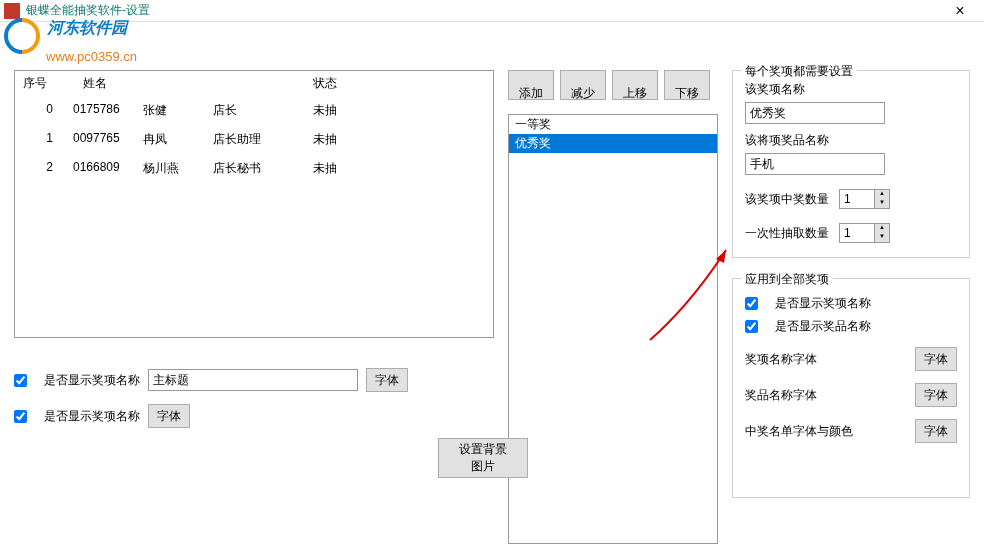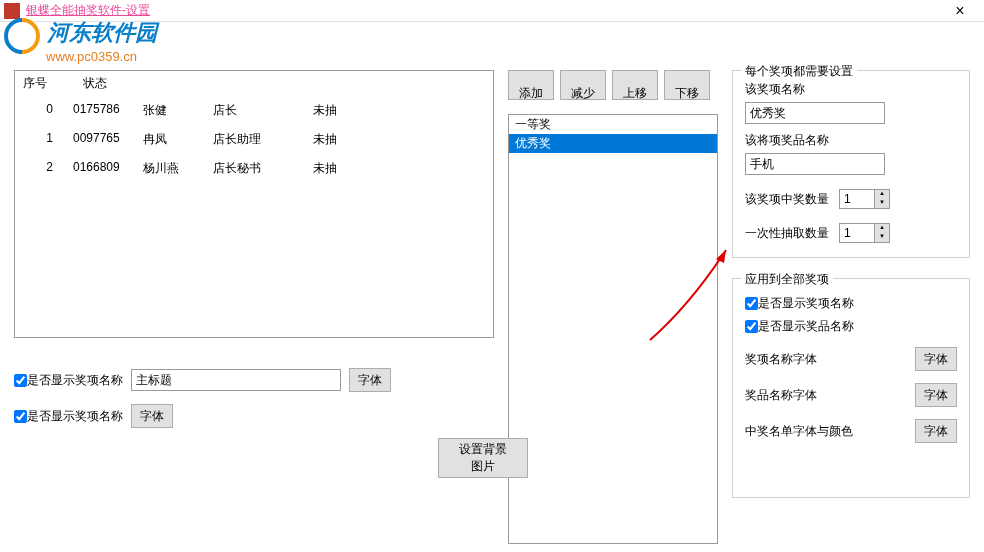--- a/index.html
+++ b/index.html
@@ -1,46 +1,46 @@
 <!DOCTYPE html>
 <html><head>
 <meta charset="utf-8">
 <style>
 * { box-sizing: border-box; margin: 0; padding: 0; font-family: "Microsoft YaHei", SimSun, sans-serif; font-size: 12px; }
 body { background: #fff; width: 984px; height: 552px; position: relative; overflow: hidden; }
 .titlebar { height: 22px; background: #fff; border-bottom: 1px solid #e0e0e0; display: flex; align-items: center; padding: 0 4px; }
 .titlebar-icon { width: 16px; height: 16px; background: #c0392b; margin-right: 6px; }
-.titlebar-text { flex: 1; color: #ec4899; text-decoration: underline; }
+.titlebar-text { flex: 1; color: #0f766e; }
 .close-btn { width: 40px; height: 22px; text-align: center; line-height: 22px; font-size: 16px; cursor: pointer; }
 .watermark { position: absolute; top: 18px; left: 4px; z-index: 10; pointer-events: none; }
 .wm-logo { display: inline-block; width: 40px; height: 32px; position: relative; }
 .wm-logo::before { content: ""; position: absolute; width: 28px; height: 28px; border: 4px solid #0a7fc9; border-radius: 50%; clip-path: polygon(0 0, 50% 0, 50% 100%, 0 100%); }
 .wm-logo::after { content: ""; position: absolute; width: 28px; height: 28px; border: 4px solid #f39c12; border-radius: 50%; clip-path: polygon(50% 0, 100% 0, 100% 100%, 50% 100%); }
-.wm-text1 { color: #0a7fc9; font-size: 22px; font-weight: bold; font-style: italic; vertical-align: top; }
+.wm-text1 { color: #0a7fc9; font-size: 16px; font-weight: bold; font-style: italic; vertical-align: top; }
 .wm-text2 { color: #e67e22; font-size: 13px; display: block; margin-top: -4px; margin-left: 42px; }
 .content { padding: 48px 14px 14px 14px; display: flex; gap: 14px; }
 .left-panel { width: 480px; }
 .import-row { display: flex; align-items: center; gap: 8px; margin-bottom: 14px; }
 .import-label { color: #333; }
 .text-input { height: 22px; border: 1px solid #999; background: #fff; padding: 0 4px; }
 .btn { height: 24px; padding: 0 16px; background: #e1e1e1; border: 1px solid #adadad; cursor: pointer; font-size: 12px; }
 .table-box { border: 1px solid #999; height: 268px; background: #fff; margin-bottom: 30px; }
 .table-header { display: flex; padding: 4px 8px; }
 .table-header span { }
 .table-row { display: flex; padding: 6px 8px; }
 .col-idx { width: 50px; text-align: right; padding-right: 20px; }
 .col-id { width: 70px; }
 .col-name { width: 70px; }
 .col-role { width: 100px; }
 .col-status { width: 60px; }
 .th-idx { width: 60px; }
 .th-name { width: 230px; }
 .th-status { width: 80px; }
 .bottom-row { display: flex; align-items: center; gap: 8px; margin-bottom: 12px; }
-.checkbox-wrap { display: flex; align-items: center; gap: 0; }
+.checkbox-wrap { display: flex; align-items: center; gap: 17px; }
 .checkbox-wrap input { width: 13px; height: 13px; }
 .mid-panel { width: 210px; }
 .mid-btns { display: flex; gap: 6px; margin-bottom: 14px; justify-content: flex-start; }
 .mid-btns .btn { padding: 14px 10px; }
 .listbox { border: 1px solid #999; height: 430px; background: #fff; }
 .list-item { padding: 1px 6px; }
 .list-item.selected { background: #0078d7; color: #fff; }
 .bg-btn-wrap { position: absolute; left: 438px; top: 438px; }
 .right-panel { flex: 1; }
 .fieldset { border: 1px solid #d0d0d0; padding: 10px 12px 14px 12px; margin-bottom: 20px; position: relative; }
@@ -71,20 +71,21 @@
   <span class="wm-text1">河东软件园</span>
   <span class="wm-text2">www.pc0359.cn</span>
 </div>
 
 <div class="content">
   <div class="left-panel">
 
     <div class="table-box">
       <div class="table-header">
         <span class="th-idx">序号</span>
+        <span class="th-name">姓名</span>
         <span class="th-status">状态</span>
       </div>
       <div class="table-row">
         <span class="col-idx">0</span>
         <span class="col-id">0175786</span>
         <span class="col-name">张健</span>
         <span class="col-role">店长</span>
         <span class="col-status">未抽</span>
       </div>
       <div class="table-row">

